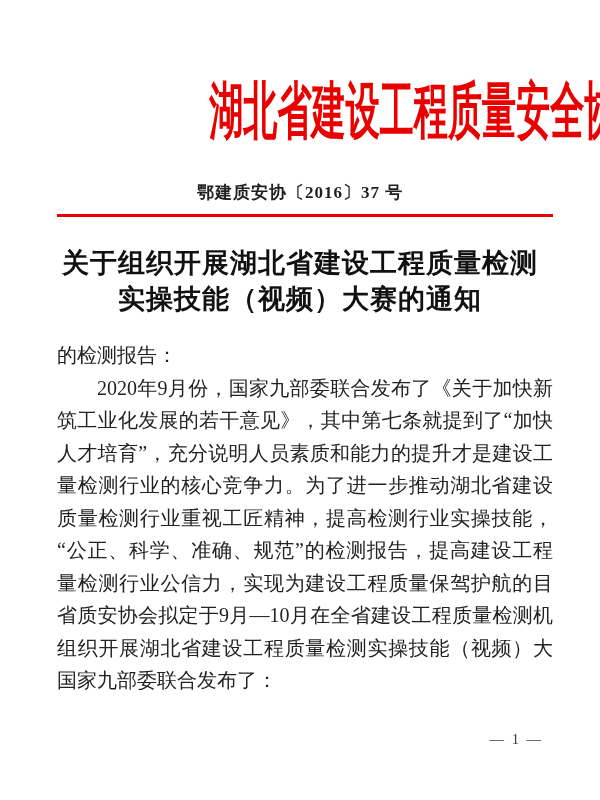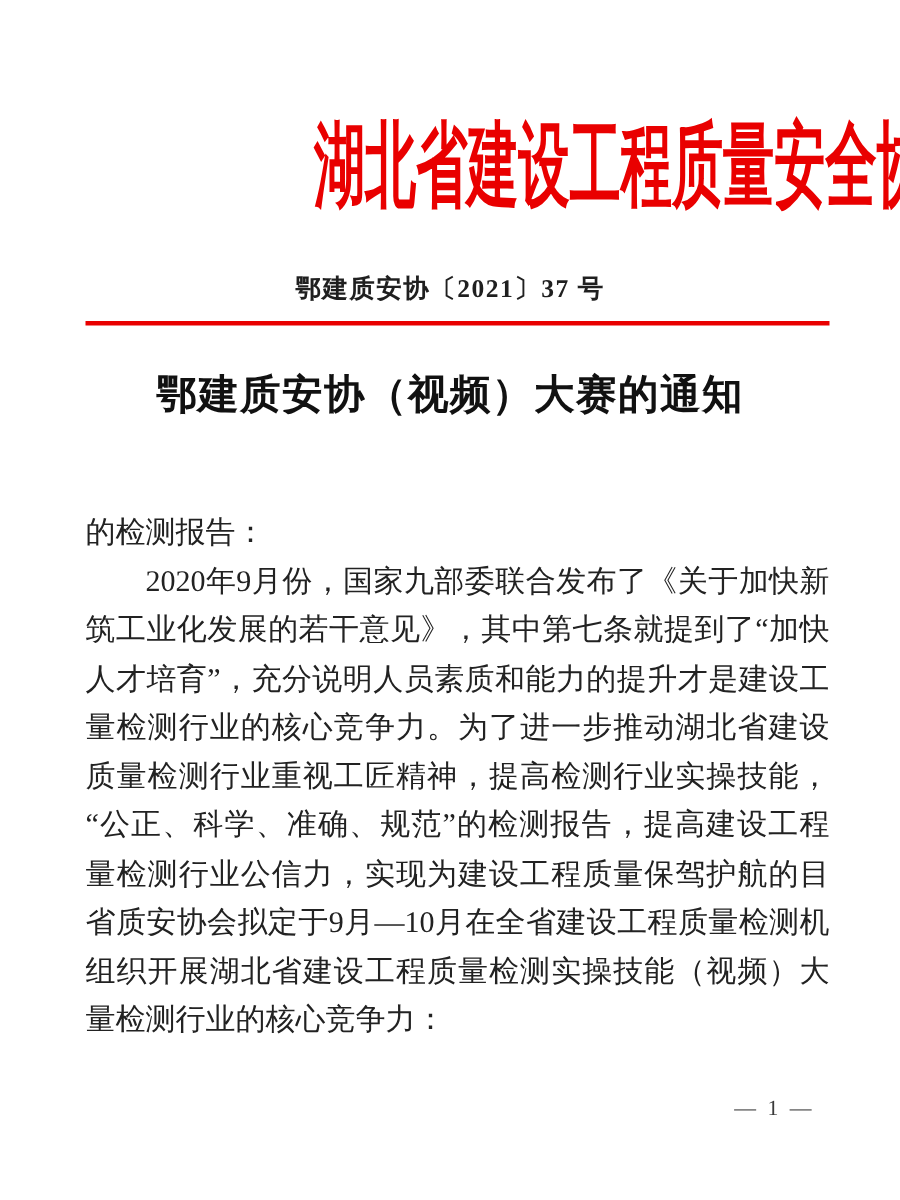--- a/index.html
+++ b/index.html
@@ -110,37 +110,38 @@
 </style>
 </head>
 <body>
 
 <div class="page">
 
   <div class="banner">
     <span class="banner-text">湖北省建设工程质量安全协会文件</span>
   </div>
 
-  <div class="doc-number">鄂建质安协〔2021〕37 号</div>
+  <div class="doc-number">鄂建质安协〔2016〕37 号</div>
 
   <div class="red-rule"></div>
 
   <div class="doc-title">
-    <div>鄂建质安协（视频）大赛的通知</div>
+    <div>关于组织开展湖北省建设工程质量检测</div>
+    <div>实操技能（视频）大赛的通知</div>
   </div>
 
   <div class="body-text">
     <div class="line no-stretch">的检测报告：</div>
     <div class="line indent">2020年9月份，国家九部委联合发布了《关于加快新型建</div>
     <div class="line">筑工业化发展的若干意见》，其中第七条就提到了“加快专业</div>
     <div class="line">人才培育”，充分说明人员素质和能力的提升才是建设工程质</div>
     <div class="line">量检测行业的核心竞争力。为了进一步推动湖北省建设工程</div>
     <div class="line">质量检测行业重视工匠精神，提高检测行业实操技能，出具</div>
     <div class="line">“公正、科学、准确、规范”的检测报告，提高建设工程质</div>
     <div class="line">量检测行业公信力，实现为建设工程质量保驾护航的目的！</div>
     <div class="line">省质安协会拟定于9月—10月在全省建设工程质量检测机构间</div>
     <div class="line">组织开展湖北省建设工程质量检测实操技能（视频）大赛。</div>
-    <div class="line no-stretch">量检测行业的核心竞争力：</div>
+    <div class="line no-stretch">国家九部委联合发布了：</div>
   </div>
 
   <div class="page-number">— 1 —</div>
 
 </div>
 
 </body></html>

